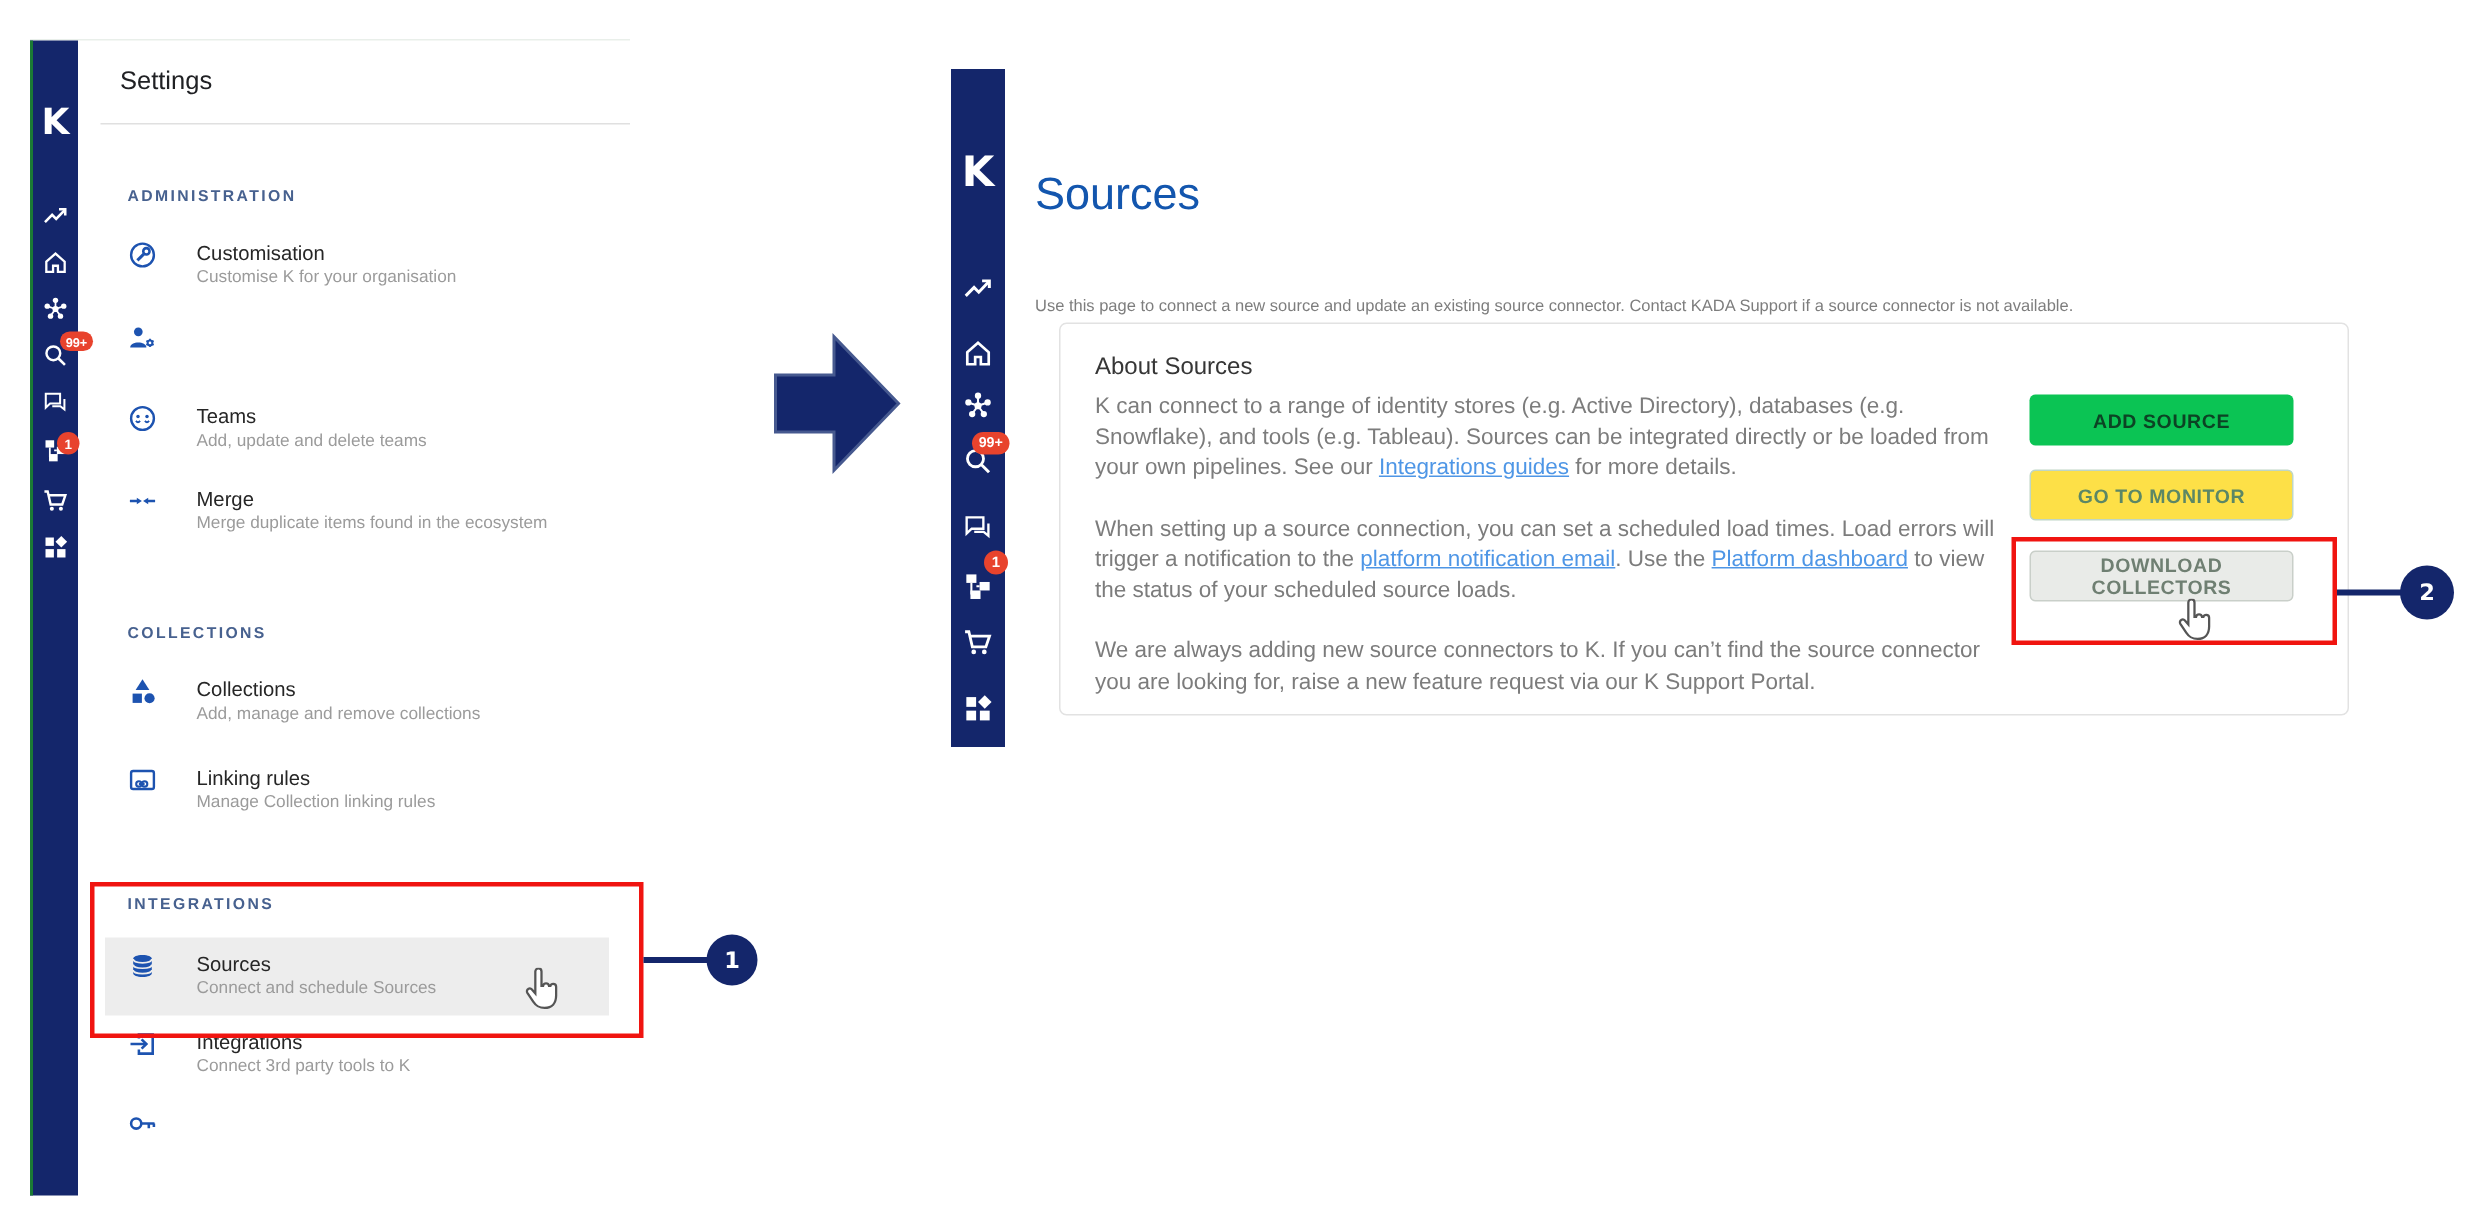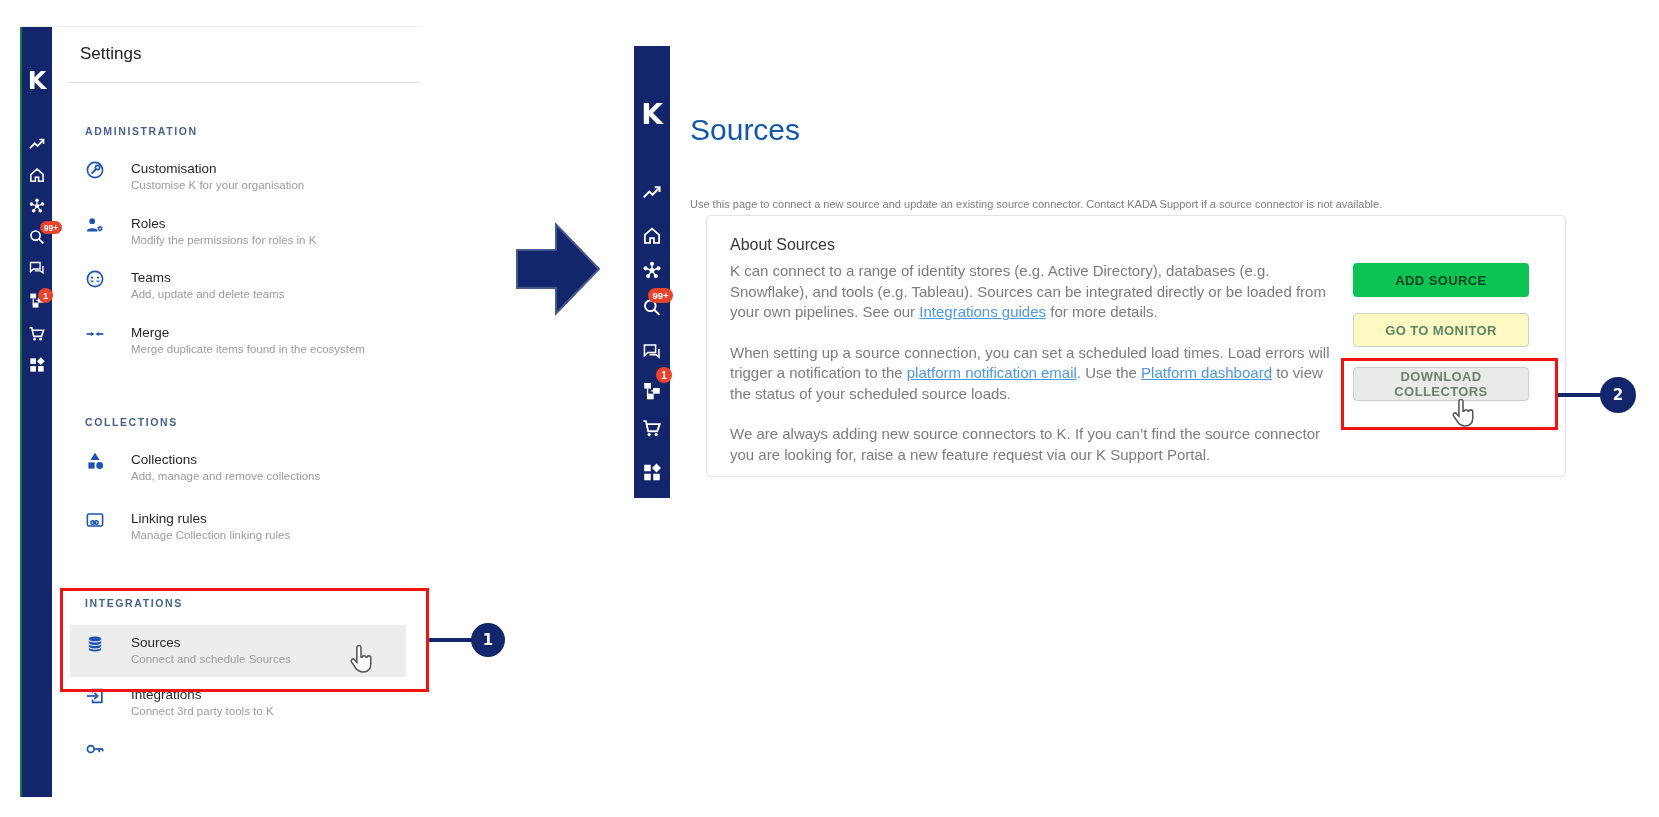--- a/index.html
+++ b/index.html
@@ -56,21 +56,21 @@
     border:1px solid #E2E2E2;border-radius:5px;box-sizing:border-box;}
   .card-title{left:730px;top:236px;font-size:16px;color:#363636;}
   .card-paras{left:730px;top:261px;width:604px;font-size:15px;line-height:20.5px;color:#7C7C7C;}
   .card-paras p{margin:0 0 20px 0;}
   .link{color:#4E96E6;text-decoration:underline;cursor:pointer;}
   .btn{position:absolute;left:1353px;width:176px;height:34px;border-radius:4px;
     font-size:13px;font-weight:bold;letter-spacing:0.4px;
     display:flex;align-items:center;justify-content:center;box-sizing:border-box;cursor:pointer;
     font-family:"Liberation Sans", sans-serif;}
   #btn-add{top:263px;background:#0BC454;color:#0C4324;border:none;}
-  #btn-monitor{top:313px;background:#fef9c3;border:1px solid #BFD6C5;color:#5C8765;}
+  #btn-monitor{top:313px;background:#fde047;border:1px solid #BFD6C5;color:#5C8765;}
   #btn-download{top:367px;background:#E9EBE8;border:1px solid #C9CFC9;color:#6F7F72;}
 </style>
 </head>
 <body>
 
 <svg width="0" height="0" style="position:absolute" aria-hidden="true">
   <defs>
     <symbol id="sym-trending" viewBox="0 0 20 20">
       <path d="M2.2 14.5 L7.5 9.2 L10.5 12.2 L16.8 5.6" fill="none" stroke="currentColor" stroke-width="1.9"></path>
       <path d="M12.6 5 H17.2 V9.6" fill="none" stroke="currentColor" stroke-width="1.9"></path>
@@ -230,24 +230,20 @@
       </svg></span>
   <span class="mi-text">
     <div class="mi-title">Customisation</div>
     <div class="mi-sub">Customise K for your organisation</div>
   </span>
 </div>
 <div class="mi" style="top:215px">
   <span class="mi-icon"><svg width="20" height="20">
         <use href="#sym-roles"></use>
       </svg></span>
-  <span class="mi-text">
-    <div class="mi-title">Roles</div>
-    <div class="mi-sub">Modify the permissions for roles in K</div>
-  </span>
 </div>
 <div class="mi" style="top:269px">
   <span class="mi-icon"><svg width="20" height="20">
         <use href="#sym-teams"></use>
       </svg></span>
   <span class="mi-text">
     <div class="mi-title">Teams</div>
     <div class="mi-sub">Add, update and delete teams</div>
   </span>
 </div>

